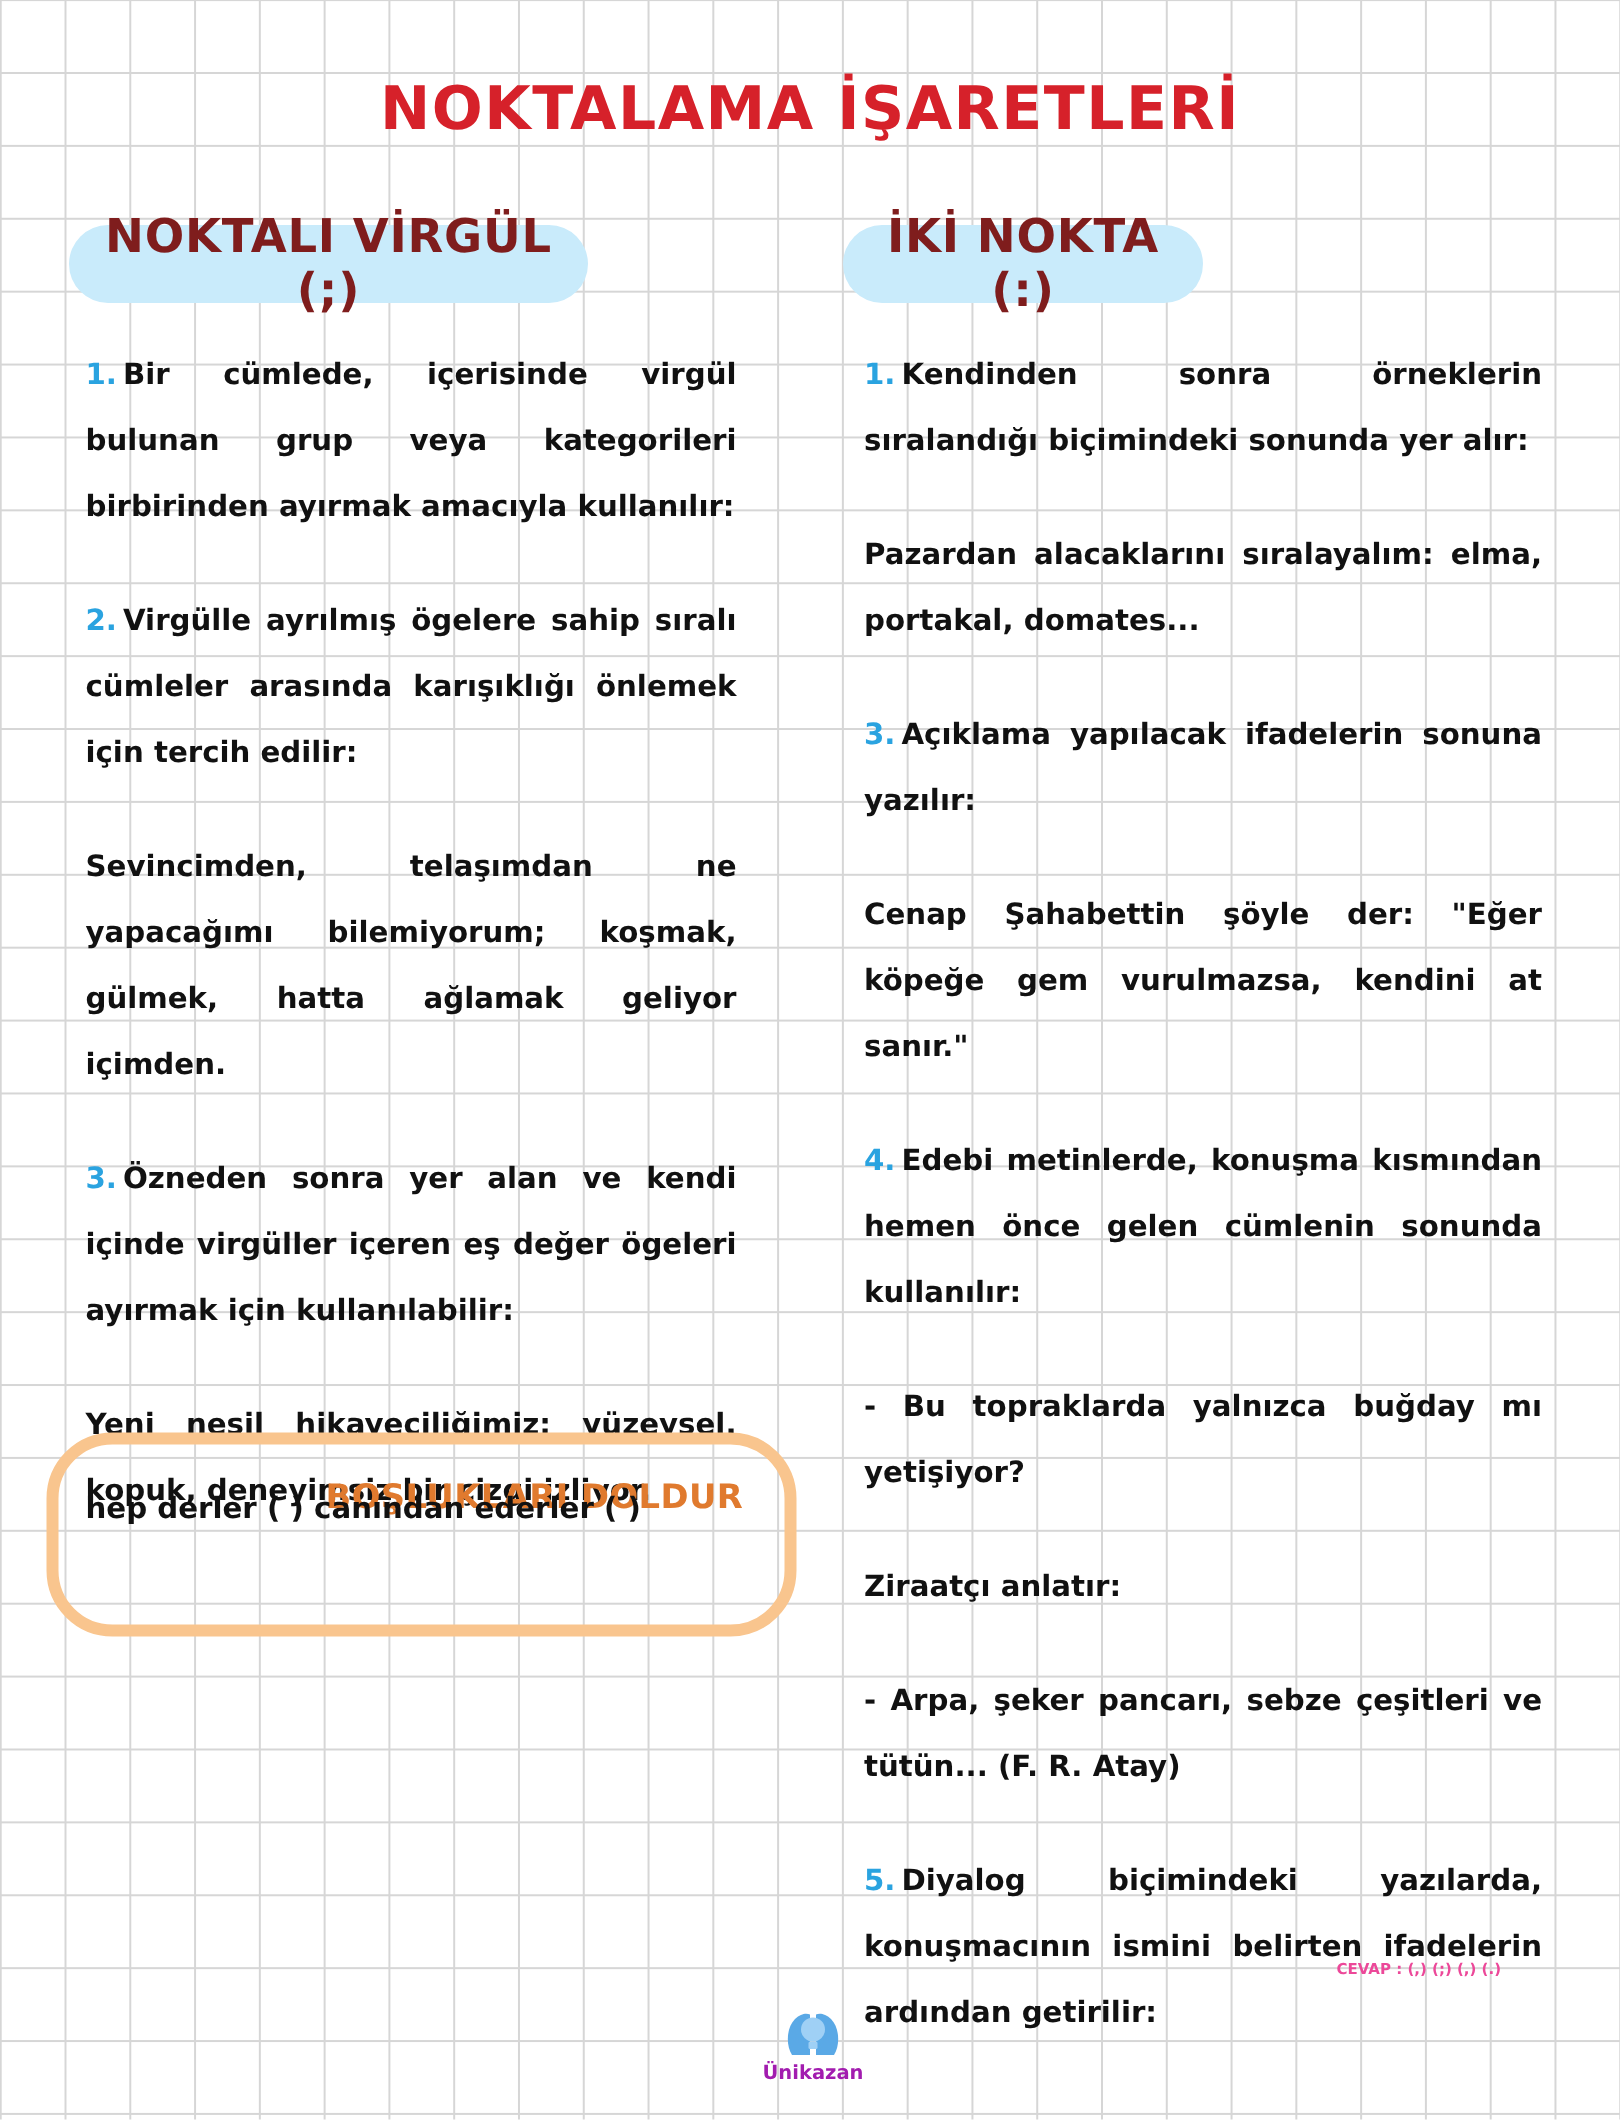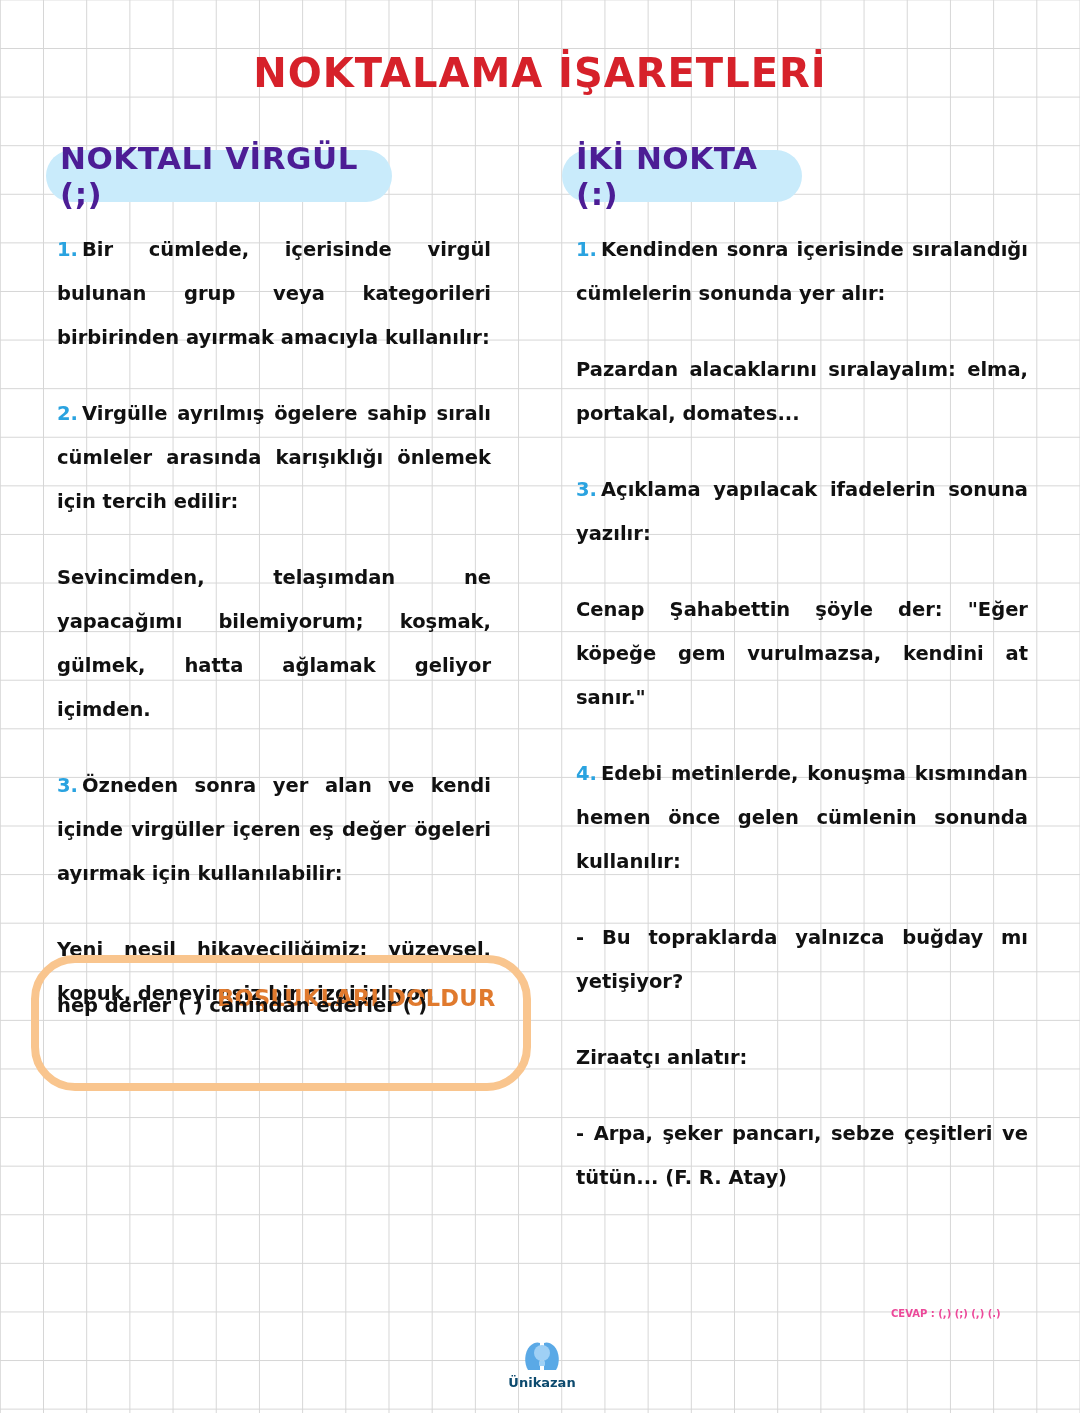--- a/index.html
+++ b/index.html
@@ -33,22 +33,23 @@
     position: absolute;
     height: 52px;
     border-radius: 26px;
     background: #c9ebfb;
     display: flex;
     align-items: center;
     padding: 0 14px;
     box-sizing: border-box;
     font-weight: bold;
     font-size: 31px;
-    color: #4c1d95;
+    color: #7f1d1d;
     letter-spacing: 0.5px;
+    text-align: center;
   }
   .pill-left  { left: 46px; top: 150px; width: 346px; }
   .pill-right { left: 562px; top: 150px; width: 240px; }
 
   .column {
     position: absolute;
     width: 434px;
   }
   .col-left  { left: 57px;  top: 228px; }
   .col-right { left: 576px; top: 228px; width: 452px; }
@@ -103,21 +104,21 @@
     position: absolute;
     left: 508px; top: 1340px;
     width: 68px;
     text-align: center;
   }
   .logo-icon { display: block; margin: 0 auto; }
   .logo-text {
     display: block;
     font-size: 13px;
     font-weight: bold;
-    color: #0c4a6e;
+    color: #a21caf;
     margin-top: 1px;
   }
 </style>
 </head>
 <body>
 
 <div class="page-title">NOKTALAMA İŞARETLERİ</div>
 
 <div class="pill pill-left">NOKTALI VİRGÜL (;)</div>
 <div class="pill pill-right">İKİ NOKTA (:)</div>
@@ -126,31 +127,32 @@
   <p class="para"><span class="num">1.</span><span>Bir cümlede, içerisinde virgül bulunan grup veya kategorileri birbirinden ayırmak amacıyla kullanılır:</span></p>
 
   <p class="para"><span class="num">2.</span><span>Virgülle ayrılmış ögelere sahip sıralı cümleler arasında karışıklığı önlemek için tercih edilir:</span></p>
   <p class="para example">Sevincimden, telaşımdan ne yapacağımı bilemiyorum; koşmak, gülmek, hatta ağlamak geliyor içimden.</p>
 
   <p class="para"><span class="num">3.</span><span>Özneden sonra yer alan ve kendi içinde virgüller içeren eş değer ögeleri ayırmak için kullanılabilir:</span></p>
   <p class="para example">Yeni nesil hikayeciliğimiz; yüzeysel, kopuk, deneyimsiz bir çizgi izliyor.</p>
 </div>
 
 <div class="column col-right">
-  <p class="para"><span class="num">1.</span><span>Kendinden sonra içerisinde sıralandığı cümlelerin sonunda yer alır:</span></p>
+  <p class="para"><span class="num">1.</span><span>Kendinden sonra örneklerin sıralandığı biçimindeki sonunda yer alır:</span></p>
   <p class="para example">Pazardan alacaklarını sıralayalım: elma, portakal, domates...</p>
 
   <p class="para"><span class="num">3.</span><span>Açıklama yapılacak ifadelerin sonuna yazılır:</span></p>
   <p class="para example">Cenap Şahabettin şöyle der: "Eğer köpeğe gem vurulmazsa, kendini at sanır."</p>
 
   <p class="para"><span class="num">4.</span><span>Edebi metinlerde, konuşma kısmından hemen önce gelen cümlenin sonunda kullanılır:</span></p>
   <p class="para example">- Bu topraklarda yalnızca buğday mı yetişiyor?</p>
   <p class="para example">Ziraatçı anlatır:</p>
   <p class="para example">- Arpa, şeker pancarı, sebze çeşitleri ve tütün... (F. R. Atay)</p>
 
+  <p class="para"><span class="num">5.</span><span>Diyalog biçimindeki yazılarda, konuşmacının ismini belirten ifadelerin ardından getirilir:</span></p>
 </div>
 
 <div class="fill-box"></div>
 <div class="fill-title">BOŞLUKLARI DOLDUR</div>
 <div class="fill-text">
   <div>hep derler (  ) canından ederler (  )</div>
 </div>
 
 <div class="answer">CEVAP : (,) (;) (,) (.)</div>
 

